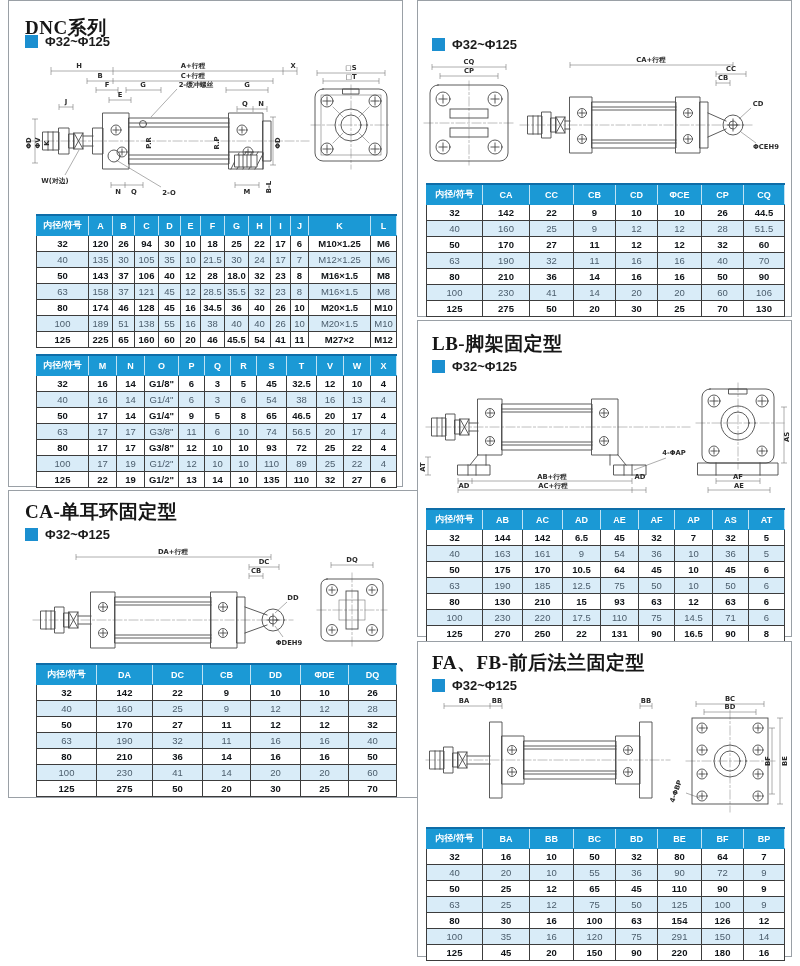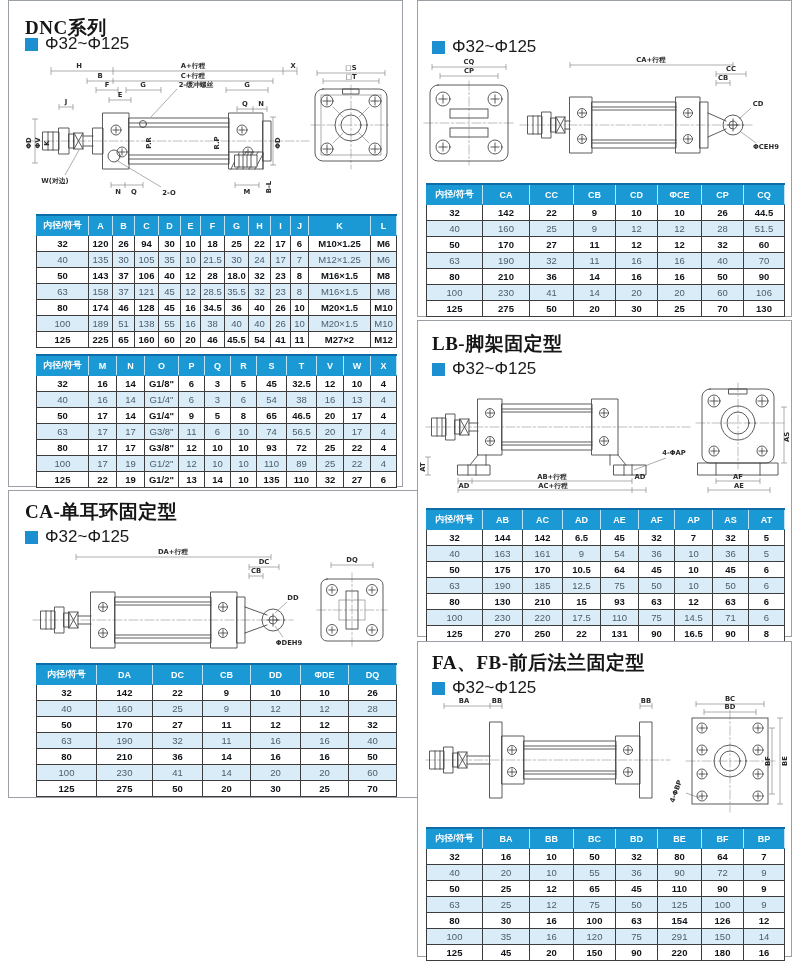--- a/index.html
+++ b/index.html
@@ -1,21 +1,21 @@
 <!DOCTYPE html>
 <html><head>
 <meta charset="utf-8">
 <style>
   html,body{margin:0;padding:0;background:#fff;}
   .page{position:relative;width:800px;height:966px;background:#fff;overflow:hidden;font-family:"Liberation Sans",sans-serif;}
   .panel{position:absolute;background:#fff;border:1px solid #9aa0a6;box-sizing:border-box;}
   .sec-title{position:absolute;font-family:"Liberation Serif",serif;font-weight:700;font-size:19px;color:#161616;letter-spacing:.5px;white-space:nowrap;}
   .range-row{position:absolute;display:flex;align-items:center;gap:7px;}
   .bullet{width:13px;height:13px;background:#1b8fd0;flex:0 0 auto;}
-  .range-text{font-weight:400;font-size:17px;color:#1b1b1b;}
+  .range-text{font-weight:700;font-size:13px;color:#1b1b1b;}
   .spec-table{position:absolute;border-collapse:collapse;table-layout:fixed;background:#fff;}
   .spec-table th{background:#1b99d5;color:#fff;font-weight:700;font-size:9px;height:19px;padding:0;border:1px solid #1b99d5;border-right:1px solid #bfe2f4;border-top:2px solid #0e6da8;text-align:center;overflow:hidden;}
   .spec-table td{border:1px solid #3c3c3c;font-size:9.5px;height:15px;text-align:center;padding:0;overflow:hidden;white-space:nowrap;}
   .spec-table tbody tr:nth-child(odd) td{font-weight:700;color:#101418;background:#fff;}
   .spec-table tbody tr:nth-child(even) td{font-weight:400;color:#4a5c6b;background:#d9ecf8;}
   .draw{position:absolute;}
   .draw .s{stroke:#4a4a4a;fill:none;stroke-width:.9;stroke-linecap:square;}
   .draw .sf{stroke:#4a4a4a;fill:#fff;stroke-width:.9;}
   .draw .dim{stroke:#6b6b6b;fill:none;stroke-width:.55;}
   .draw .cl{stroke:#8a8a8a;fill:none;stroke-width:.55;stroke-dasharray:9 2.5 2 2.5;}

